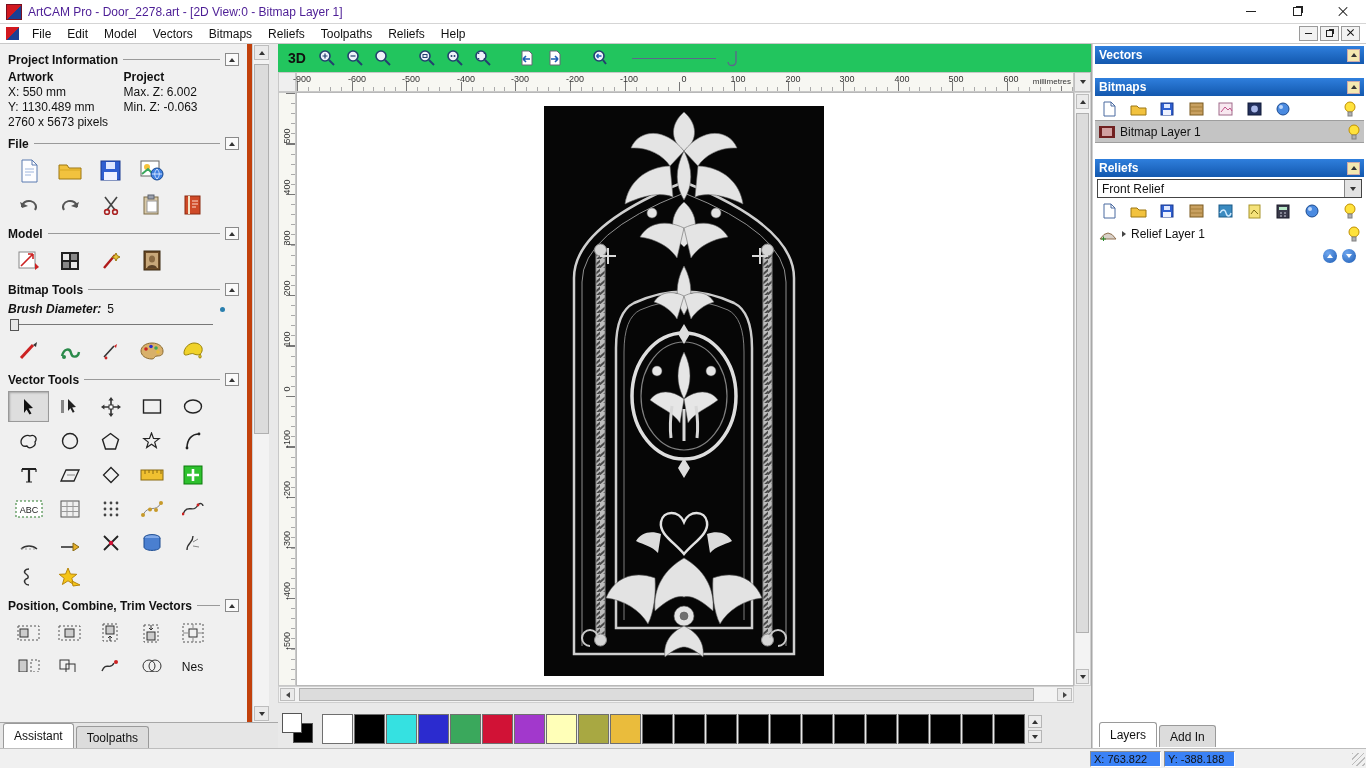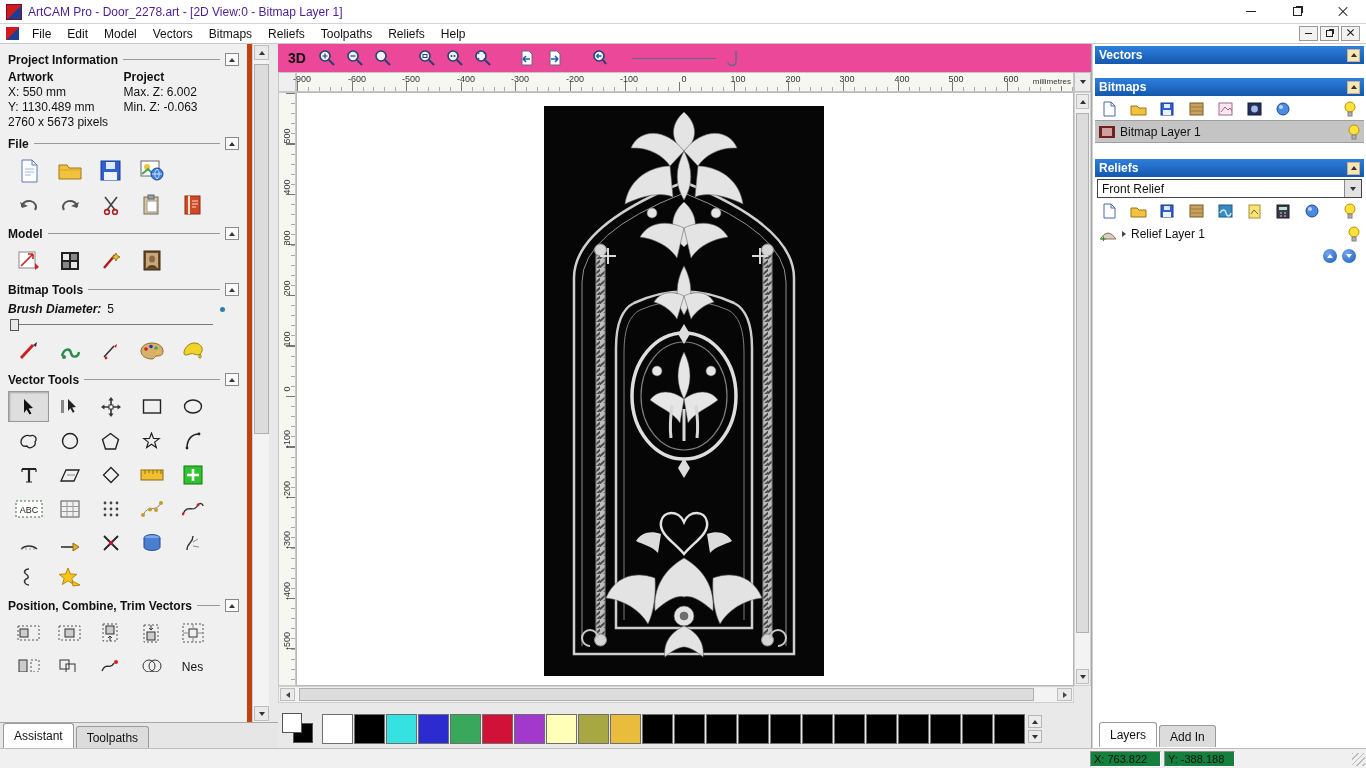--- a/index.html
+++ b/index.html
@@ -20,21 +20,21 @@
   .x2 { top:5px; transform:rotate(-45deg); }
 
   
   .menubar { position:absolute; left:0; top:24px; width:1366px; height:20px; background:#ffffff; border-bottom:1px solid #c9c9c9; display:flex; align-items:center; }
   .mdi-icon { width:13px; height:13px; margin:0 5px 0 6px; background:linear-gradient(135deg,#d11920 0 50%,#1b3f92 50% 100%); }
   .menu-item { padding:2px 8px; }
   .mdibtns { margin-left:auto; display:flex; gap:2px; margin-right:6px; }
   .mdibtn { width:19px; height:15px; border:1px solid #9a9a9a; background:#f2f2f2; display:flex; align-items:center; justify-content:center; font-size:9px; color:#222; }
 
   
-  .toolbar2d { position:absolute; left:278px; top:44px; width:813px; height:28px; background:#ec4899; display:flex; align-items:center; gap:6px; padding-left:6px; }
+  .toolbar2d { position:absolute; left:278px; top:44px; width:813px; height:28px; background:#22c55e; display:flex; align-items:center; gap:6px; padding-left:6px; }
   .btn3d { font-weight:bold; font-size:14px; padding:1px 4px; }
   .ticon { width:22px; height:22px; display:flex; align-items:center; justify-content:center; }
   .tsep { width:10px; }
 
   
   .left-panel { position:absolute; left:0; top:44px; width:252px; height:678px; background:#f0f0f0; border-right:5px solid #c2410c; padding:2px 8px 0 8px; overflow:hidden; }
   .sec-h { display:flex; align-items:center; height:17px; margin-top:5px; }
   .sec-h .t { font-weight:bold; white-space:nowrap; }
   .sec-h .rule { flex:1; border-top:1px solid #9a9a9a; margin:0 5px; }
   .sec-btn { width:14px; height:13px; border:1px solid #8a8a8a; background:#fafafa; display:flex; align-items:center; justify-content:center; }
@@ -113,21 +113,21 @@
   .combo .cval { padding-left:4px; flex:1; }
   .combo .cbtn { width:17px; height:17px; background:#e2e2e2; border-left:1px solid #888; display:flex; align-items:center; justify-content:center; }
   .updown { display:flex; justify-content:flex-end; gap:5px; padding:4px 8px 0 0; }
   .circ-btn { width:14px; height:14px; border-radius:50%; background:radial-gradient(circle at 35% 30%,#6ea6ef,#1d5cb4); display:flex; align-items:center; justify-content:center; }
   .circ-btn .tu { border-left:3px solid transparent; border-right:3px solid transparent; border-bottom:4px solid #fff; width:0; height:0; }
   .circ-btn .td { border-left:3px solid transparent; border-right:3px solid transparent; border-top:4px solid #fff; width:0; height:0; }
   .tabstrip-right { position:absolute; left:6px; bottom:1px; display:flex; align-items:flex-end; }
 
   
   .statusbar { position:absolute; left:0; top:748px; width:1366px; height:20px; background:#f0f0f0; border-top:1px solid #bdbdbd; }
-  .status-box { position:absolute; top:2px; height:16px; width:71px; background:#15803d; border:1px solid; border-color:#8f8f8f #ffffff #ffffff #8f8f8f; padding:1px 3px; font-size:11px; }
+  .status-box { position:absolute; top:2px; height:16px; width:71px; background:#3b82f6; border:1px solid; border-color:#8f8f8f #ffffff #ffffff #8f8f8f; padding:1px 3px; font-size:11px; }
   .grip { position:absolute; right:1px; top:4px; width:13px; height:13px; background:repeating-linear-gradient(135deg,#bbb 0 1px,transparent 1px 4px); }
 
   svg { display:block; }
 </style>
 </head>
 <body>
 
 <div class="titlebar">
   <div class="logo"></div>
   <div class="title-text">ArtCAM Pro - Door_2278.art - [2D View:0 - Bitmap Layer 1]</div>

